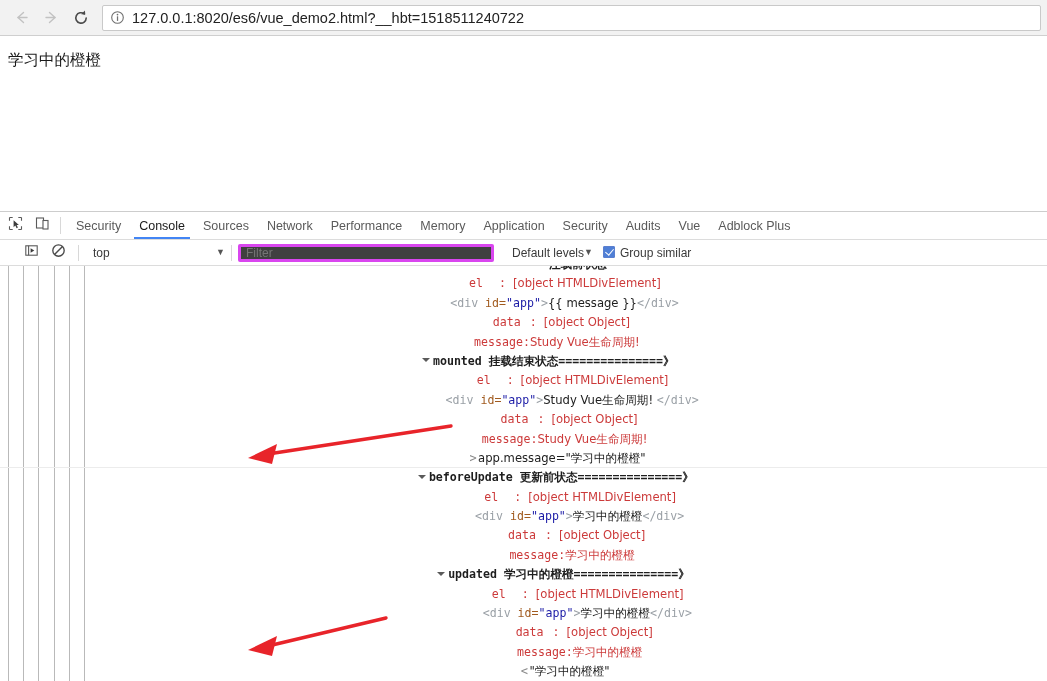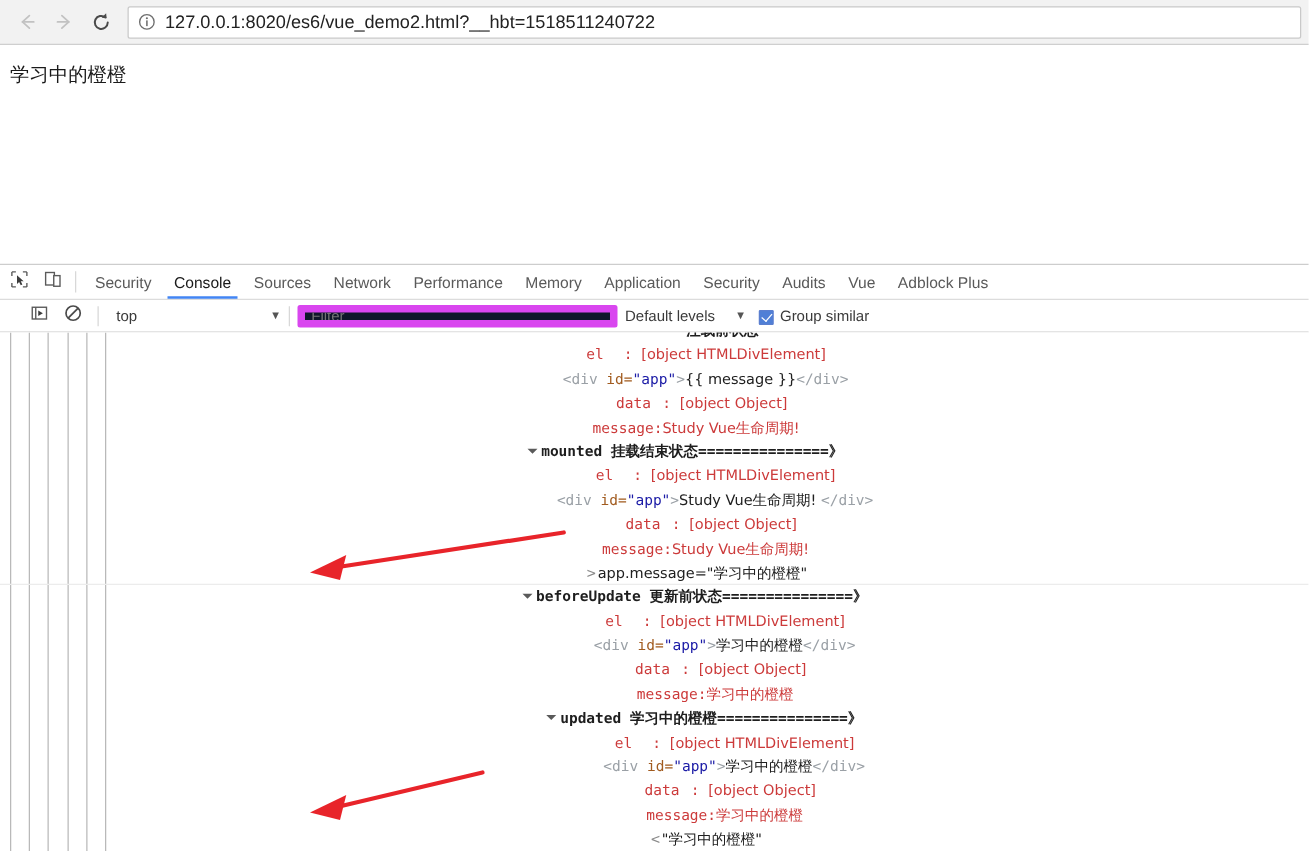--- a/index.html
+++ b/index.html
@@ -117,37 +117,37 @@
   #ctx-select {
     display: flex; align-items: center;
     width: 140px;
     font-size: 12px; color: #3a3a3a;
     padding-left: 8px;
     flex: 0 0 auto;
   }
   #ctx-select .ctx-label { flex: 1 1 auto; }
   #filter-input {
     width: 256px; height: 18px;
-    border: 6px solid #d946ef;
+    border: 3px solid #d946ef;
     border-radius: 2px;
-    background: #0f172a;
+    background: #404040;
     font-size: 12px;
     color: #9a9a9a;
     padding: 0 5px;
     line-height: 16px;
     font-family: "Liberation Sans", sans-serif;
     flex: 0 0 auto;
   }
   #levels-select {
-    display:flex; align-items:center; gap:16px;
+    display:flex; align-items:center; gap:0;
     font-size:12px; color:#3a3a3a;
-    margin-left: 6px; flex:0 0 auto;
+    margin-left: 18px; flex:0 0 auto;
   }
   #group-similar {
-    display:flex; align-items:flex-end; gap:5px;
+    display:flex; align-items:flex-start; gap:5px;
     font-size:12px; color:#3a3a3a;
     margin-left: 10px; flex:0 0 auto;
   }
   .checkbox {
     width: 12px; height: 12px;
     border: 1px solid #5b7fcf;
     background: #4f7fd6;
     border-radius: 1px;
     position: relative;
     flex: 0 0 auto;

